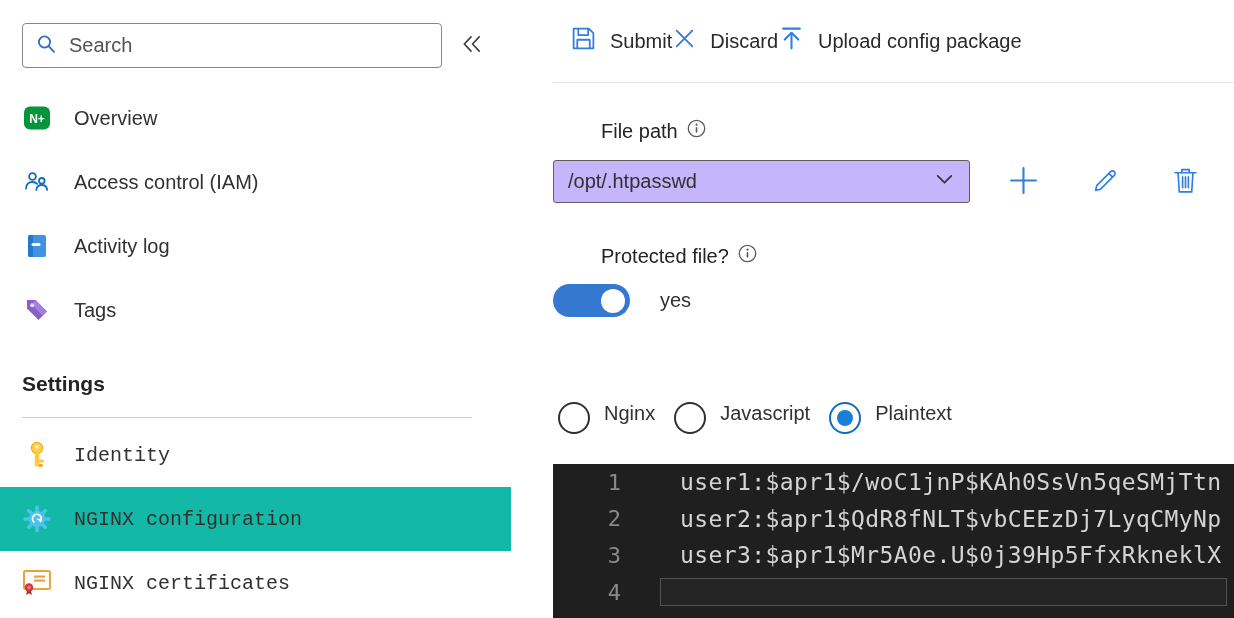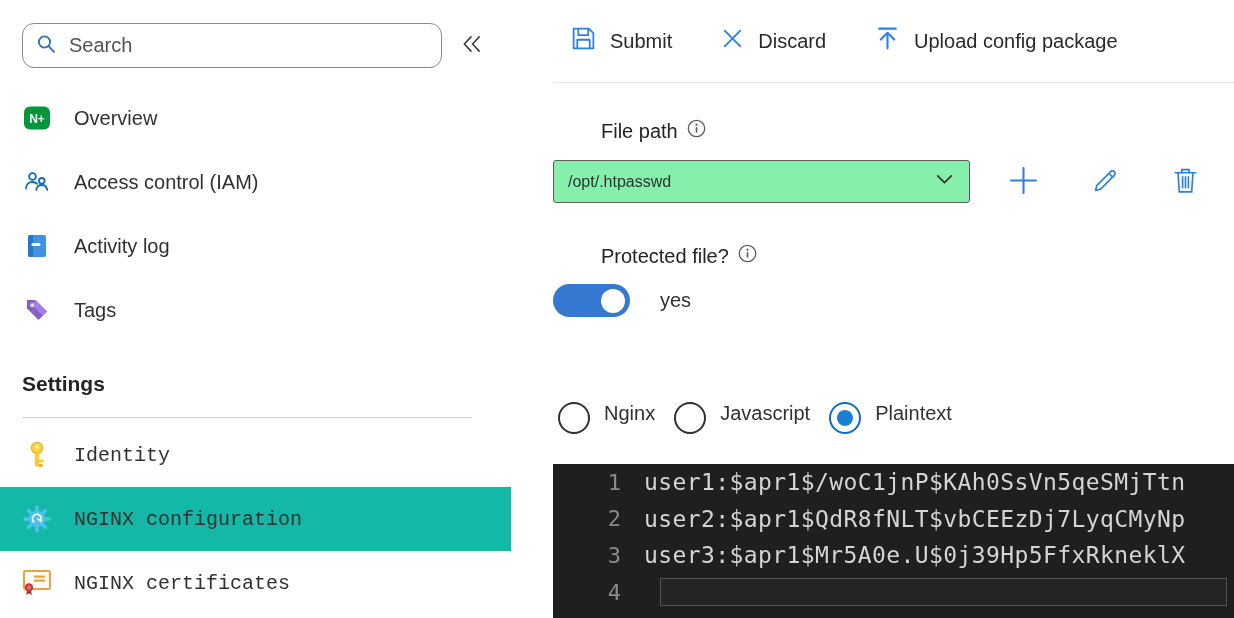--- a/index.html
+++ b/index.html
@@ -3,59 +3,59 @@
 <meta charset="utf-8">
 <style>
   * { box-sizing: border-box; margin: 0; padding: 0; }
   html,body { width:1234px; height:618px; }
   body { font-family:"Liberation Sans",sans-serif; background:#fff; color:#323130; overflow:hidden; }
   .app { position:relative; width:1234px; height:618px; }
 
   
   .sidebar { position:absolute; left:0; top:0; width:511px; height:618px; background:#fff; }
   .search-row { position:absolute; left:22px; top:23px; width:478px; display:flex; align-items:center; }
-  .search-box { width:420px; height:45px; border:1px solid #8a8886; border-radius:12px; display:flex; align-items:center; padding:0 12px; gap:12px; background:#fff; }
+  .search-box { width:420px; height:45px; border:1px solid #8a8886; border-radius:4px; display:flex; align-items:center; padding:0 12px; gap:12px; background:#fff; }
   .search-box input { border:none; outline:none; flex:1; font-size:20px; font-family:"Liberation Sans",sans-serif; color:#323130; background:transparent; }
   .search-box input::placeholder { color:#55534f; opacity:1; }
   .collapse-btn { margin-left:18px; background:none; border:none; cursor:pointer; display:flex; align-items:center; }
   .nav { position:absolute; top:86px; left:0; width:100%; }
   .nav-item { display:flex; align-items:center; height:64px; padding-left:22px; gap:22px; font-size:20px; cursor:pointer; }
   .nav-item.selected { background:#14b8a6; }
   .nav-item .icon { width:30px; height:30px; display:flex; align-items:center; justify-content:center; flex:none; }
   .settings-header { margin:30px 0 12px 22px; font-size:21px; font-weight:700; color:#252423; }
   .nav-divider { margin:21px 39px 0 22px; border:none; border-top:1px solid #d2d0ce; }
   #nav-settings { margin-top:5px;font-family:Liberation Mono, monospace; }
 
   
   .main { position:absolute; left:553px; top:0; width:681px; height:618px; }
-  .toolbar { position:absolute; top:0; left:0; right:0; height:83px; display:flex; gap:48px; padding-left:17px; border-bottom:1px solid #e8e6e3; }
+  .toolbar { position:absolute; top:0; left:0; right:0; height:83px; display:flex; padding-left:17px; border-bottom:1px solid #e8e6e3; }
   .tb-btn { display:flex; align-items:center; gap:13px; background:none; border:none; font-size:20px; color:#2b2a29; font-family:"Liberation Sans",sans-serif; cursor:pointer; }
   .field-label { position:absolute; left:0; display:flex; align-items:center; gap:9px; font-size:20px; color:#252423;margin-left:48px; }
   .lbl-filepath { top:119px; }
   .lbl-protected { top:244px; }
   .select-row { position:absolute; top:160px; left:0; display:flex; align-items:center; }
-  .select { width:417px; height:43px; border:1px solid #605e5c; border-radius:3px; display:flex; align-items:center; justify-content:space-between; padding:0 14px 0 14px; font-size:16px; cursor:pointer; background:#86efac; }
+  .select { width:417px; height:43px; border:1px solid #605e5c; border-radius:3px; display:flex; align-items:center; justify-content:space-between; padding:0 14px 0 14px; font-size:20px; cursor:pointer; background:#c4b5fd; }
   .icon-actions { display:flex; align-items:center; margin-left:38px; gap:52px; }
   .icon-btn { background:none; border:none; cursor:pointer; display:flex; align-items:center; }
   .toggle-row { position:absolute; top:284px; left:0; display:flex; align-items:center; }
   .toggle { width:77px; height:33px; border-radius:17px; background:#3478d1; position:relative; cursor:pointer; flex:none; }
   .toggle .knob { position:absolute; right:5px; top:4.5px; width:24px; height:24px; border-radius:50%; background:#fff; }
   .toggle-label { margin-left:30px; font-size:20px; }
   .radio-row { position:absolute; top:402px; left:5px; display:flex; align-items:center; gap:19px; }
   .radio { display:flex; align-items:flex-start; gap:14px; cursor:pointer; }
   .radio-circle { width:32px; height:32px; border-radius:50%; border:2px solid #323130; background:#fff; flex:none; position:relative; }
   .radio-circle.on { border-color:#0f6cbd; }
   .radio-circle.on::after { content:""; position:absolute; left:6px; top:6px; width:16px; height:16px; border-radius:50%; background:#1b7fd4; }
   .radio-label { font-size:20px; }
 
   
   .editor { position:absolute; left:0; top:464px; width:681px; height:154px; background:#1f1f1f; font-family:"DejaVu Sans Mono",monospace; overflow:hidden; cursor:text; }
   .ed-line { display:flex; align-items:center; height:36.6px; }
   .ed-num { width:68px; text-align:right; color:#8a8a8a; font-size:22px; flex:none; }
-  .ed-text { margin-left:23px; color:#d4d4d4; font-size:23px; white-space:pre; letter-spacing:.4px; }
+  .ed-text { margin-left:59px; color:#d4d4d4; font-size:23px; white-space:pre; letter-spacing:.4px; }
   .ed-box { flex:1; height:28px; margin-left:39px; margin-right:7px; border:1px solid #525252; background:#242424; }
 </style>
 </head>
 <body>
 
 <div class="app">
 
   <aside class="sidebar">
     <div class="search-row">
       <div class="search-box">

